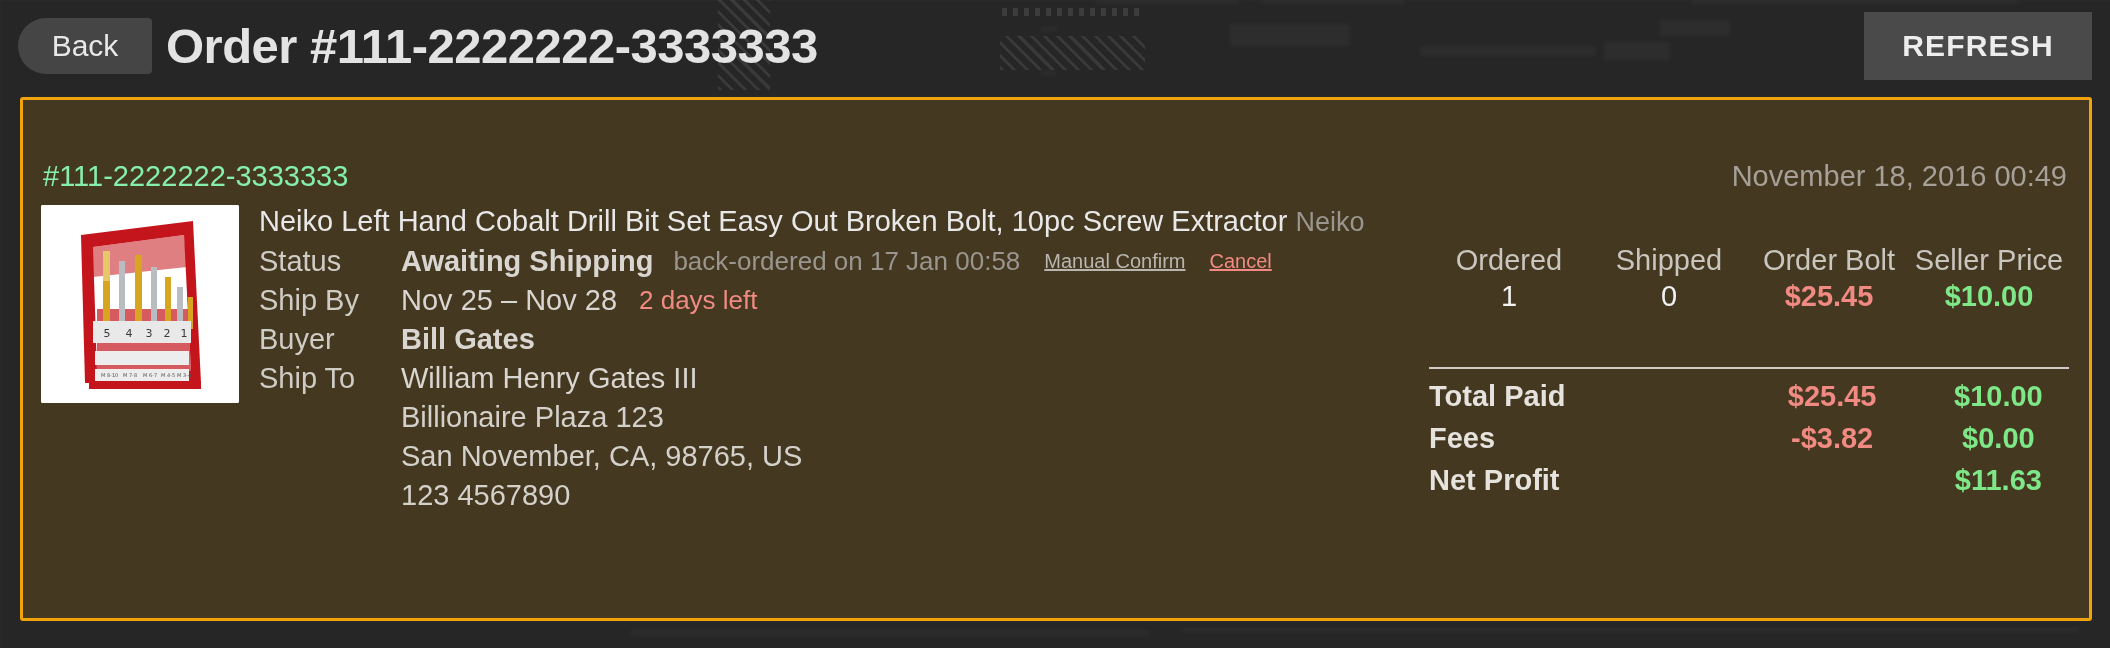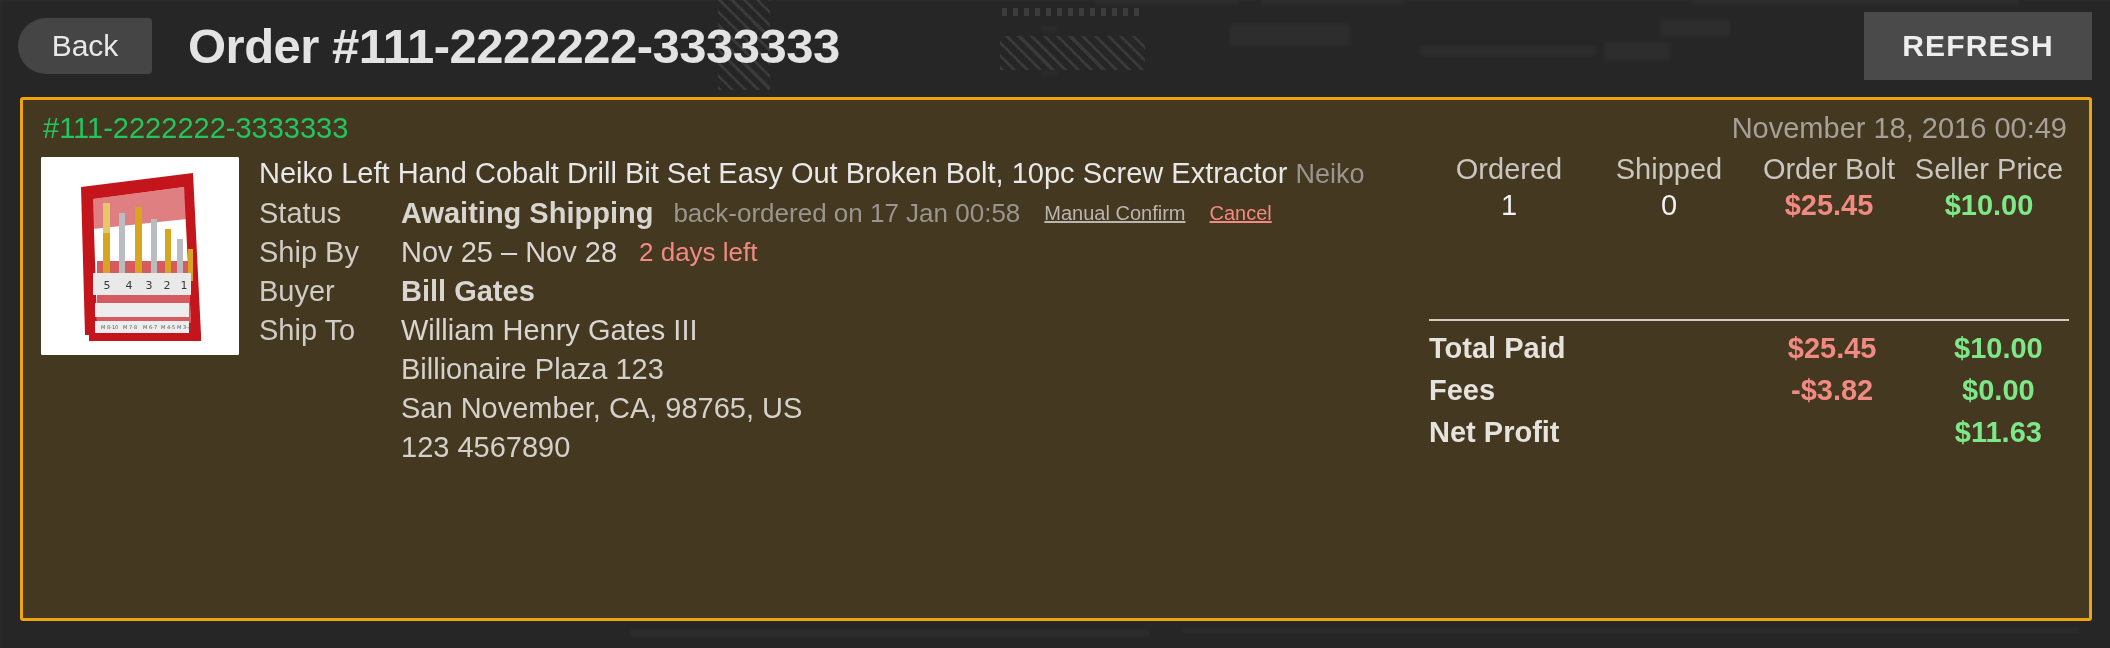--- a/index.html
+++ b/index.html
@@ -47,21 +47,21 @@
     border:none;
     border-radius:28px 4px 4px 28px;
     color:#e8e8e8;
     font-size:30px;
     font-family:"Liberation Sans", sans-serif;
     cursor:pointer;
     display:flex; align-items:center; justify-content:center;
     padding:0 26px;
   }
   .order-title {
-    margin-left:36px;
+    margin-left:14px;
     font-size:49px;
     font-weight:bold;
     color:#e3e3e3;
     letter-spacing:-.5px;
     white-space:nowrap;
   }
   .refresh-btn {
     position:absolute; right:18px; top:12px;
     width:228px; height:68px;
     background:#4a4a4a;
@@ -82,21 +82,21 @@
     width:2072px; height:524px;
     background:#443820;
     border:3px solid #f0a30a;
     border-radius:3px;
     color:#d6d6d6;
   }
   .card-head {
     display:flex; justify-content:space-between; align-items:baseline;
     padding:12px 22px 0 20px;
   }
-  .card-orderid { font-size:29px; color:#22c55e; }
+  .card-orderid { font-size:29px; color:#86efac;margin-top:48px; }
   .card-date    { font-size:29px; color:#a6a099; }
 
   .card-body { display:flex; padding:8px 0 0 18px; }
 
   .thumb {
     width:198px; height:198px;
     flex:0 0 198px;
     background:#ffffff;
     border-radius:2px;
     overflow:hidden;
@@ -130,20 +130,21 @@
   
   .prices {
     flex:0 0 660px;
     width:660px;
     padding-right:20px;
     display:flex;
     flex-direction:column;
     justify-content:space-between;
     align-self:stretch;
     padding-bottom:14px;
+    margin-top:43px;
   }
   .price-grid {
     display:grid;
     grid-template-columns:1fr 1fr 1fr 1fr;
     text-align:center;
     column-gap:0;
   }
   .ph { font-size:29px; color:#c9c5bf; padding-bottom:3px; }
   .pv { font-size:29px; color:#f2f2f2; }
   .pv.red   { color:#f08a82; font-weight:bold; }

